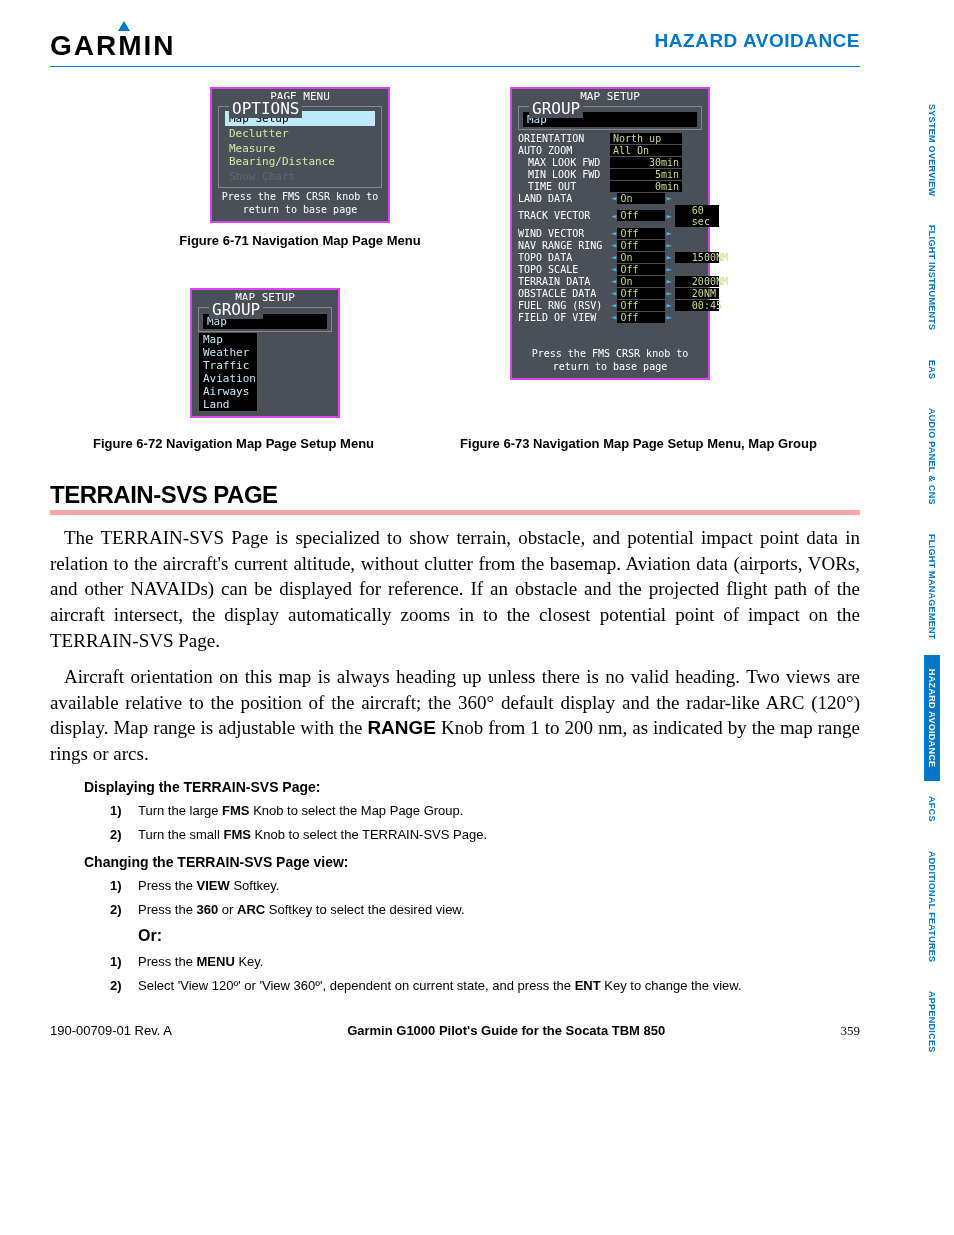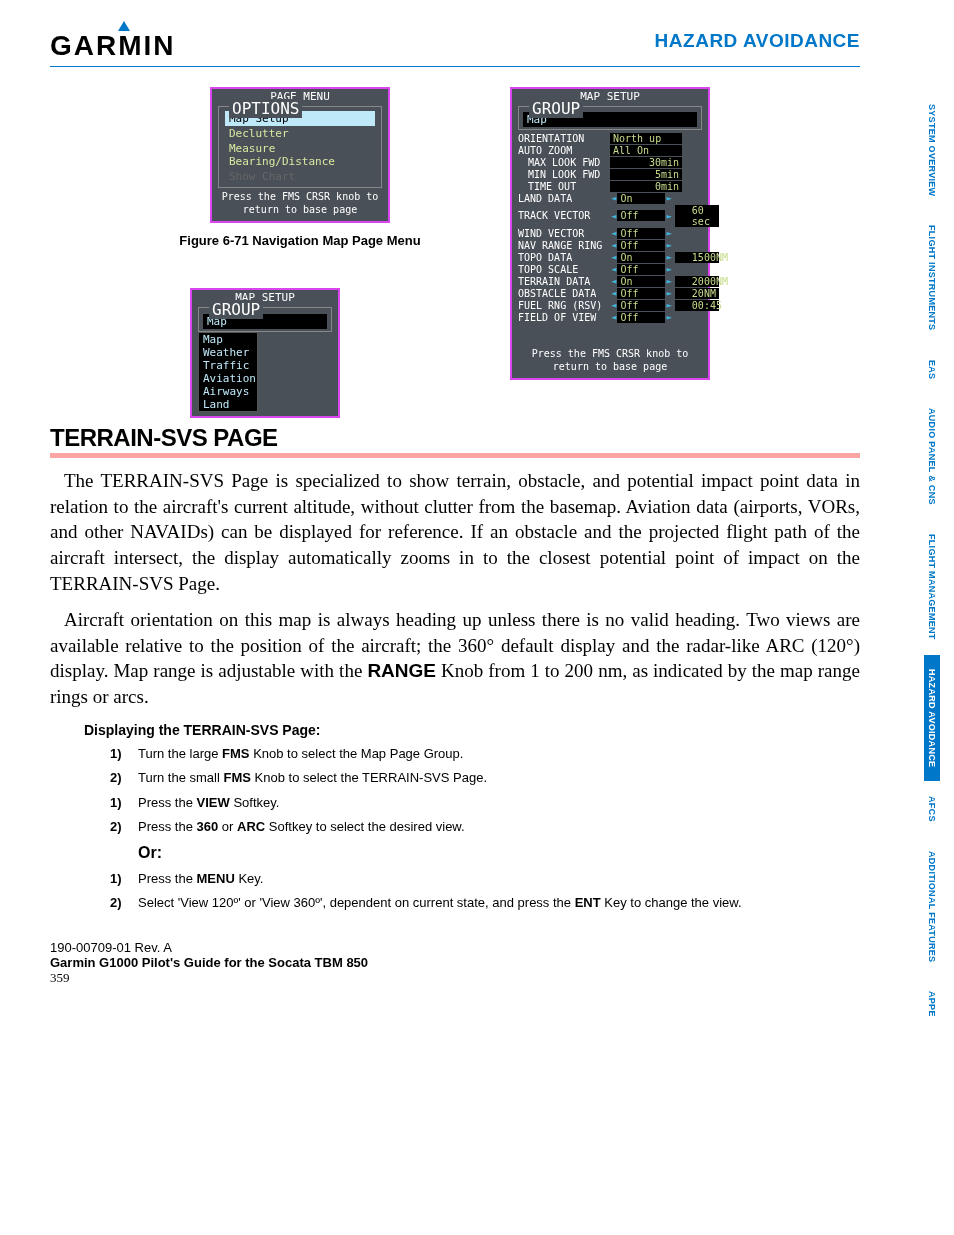--- a/index.html
+++ b/index.html
@@ -39,21 +39,21 @@
   .figures-row2 { display: flex; justify-content: space-around; margin-top: 8px; margin-bottom: 30px; }
   .figures-row2 .fig-cap { max-width: 360px; }
   h2.section-h { font-family: Arial, Helvetica, sans-serif; font-weight: 900; font-size: 24px; letter-spacing: -0.5px; border-bottom: 5px solid #fca5a5; padding-bottom: 1px; margin-bottom: 10px; }
   p.body { font-family: Georgia, 'Times New Roman', serif; font-size: 19px; line-height: 1.35; text-align: justify; margin-bottom: 11px; text-indent: 14px; }
   .sub-h { font-family: Arial, Helvetica, sans-serif; font-weight: 700; font-size: 14px; margin: 12px 0 8px 34px; }
   ol.steps { list-style: none; margin: 0 0 10px 60px; }
   ol.steps li { font-family: Arial, Helvetica, sans-serif; font-size: 13px; margin-bottom: 9px; display: flex; }
   ol.steps li .num { font-weight: 700; margin-right: 10px; min-width: 18px; }
   ol.steps li .txt { flex: 1; }
   .or-line { font-family: Arial, Helvetica, sans-serif; font-weight: 700; font-size: 16px; margin: 0 0 9px 88px; }
-  .footer { display: flex; justify-content: space-between; align-items: baseline; margin-top: 30px; font-size: 13px; flex-direction: column; }
+  .footer { display: flex; justify-content: space-between; align-items: baseline; margin-top: 30px; font-size: 13px; }
   .footer .left { font-family: Arial, Helvetica, sans-serif; }
   .footer .center { font-family: Arial, Helvetica, sans-serif; font-weight: 700; }
   .footer .right { font-family: Georgia, serif; }
   b.sans { font-family: Arial, Helvetica, sans-serif; font-weight: 700; }
 </style>
 </head>
 <body>
 
 <div class="page">
   <div class="header">
@@ -199,20 +199,24 @@
           </div>
         <div style="height:20px;"></div>
         <div class="av-hint">
           <span>Press the FMS CRSR knob to</span><br>
           <span>return to base page</span>
         </div>
       </div>
     </div>
   </div>
 
+  <div class="figures-row2">
+    <div class="fig-cap">Figure 6-72  Navigation Map Page Setup Menu</div>
+    <div class="fig-cap">Figure 6-73  Navigation Map Page Setup Menu, Map Group</div>
+  </div>
 
   <h2 class="section-h">TERRAIN-SVS PAGE</h2>
 
   <p class="body">The TERRAIN-SVS Page is specialized to show terrain, obstacle, and potential impact point data in relation to the aircraft's current altitude, without clutter from the basemap.  Aviation data (airports, VORs, and other NAVAIDs) can be displayed for reference.  If an obstacle and the projected flight path of the aircraft intersect, the display automatically zooms in to the closest potential point of impact on the TERRAIN-SVS Page.</p>
 
   <p class="body">
     <span>Aircraft orientation on this map is always heading up unless there is no valid heading.  Two views are available relative to the position of the aircraft; the 360° default display and the radar-like ARC (120°) display.  Map range is adjustable with the </span><b class="sans">RANGE</b><span> Knob from 1 to 200 nm, as indicated by the map range rings or arcs.</span>
   </p>
 
   <div class="sub-h">Displaying the TERRAIN-SVS Page:</div>
@@ -220,20 +224,21 @@
     <li>
         <span class="num">1)</span>
         <span class="txt"><span>Turn the large </span><b class="sans">FMS</b><span> Knob to select the Map Page Group.</span></span>
       </li>
     <li>
         <span class="num">2)</span>
         <span class="txt"><span>Turn the small </span><b class="sans">FMS</b><span> Knob to select the TERRAIN-SVS Page.</span></span>
       </li>
   </ol>
 
+  <div class="sub-h">Changing the TERRAIN-SVS Page view:</div>
   <ol class="steps">
     <li>
         <span class="num">1)</span>
         <span class="txt"><span>Press the </span><b class="sans">VIEW</b><span> Softkey.</span></span>
       </li>
     <li>
         <span class="num">2)</span>
         <span class="txt"><span>Press the </span><b class="sans">360</b><span> or </span><b class="sans">ARC</b><span> Softkey to select the desired view.</span></span>
       </li>
   </ol>

